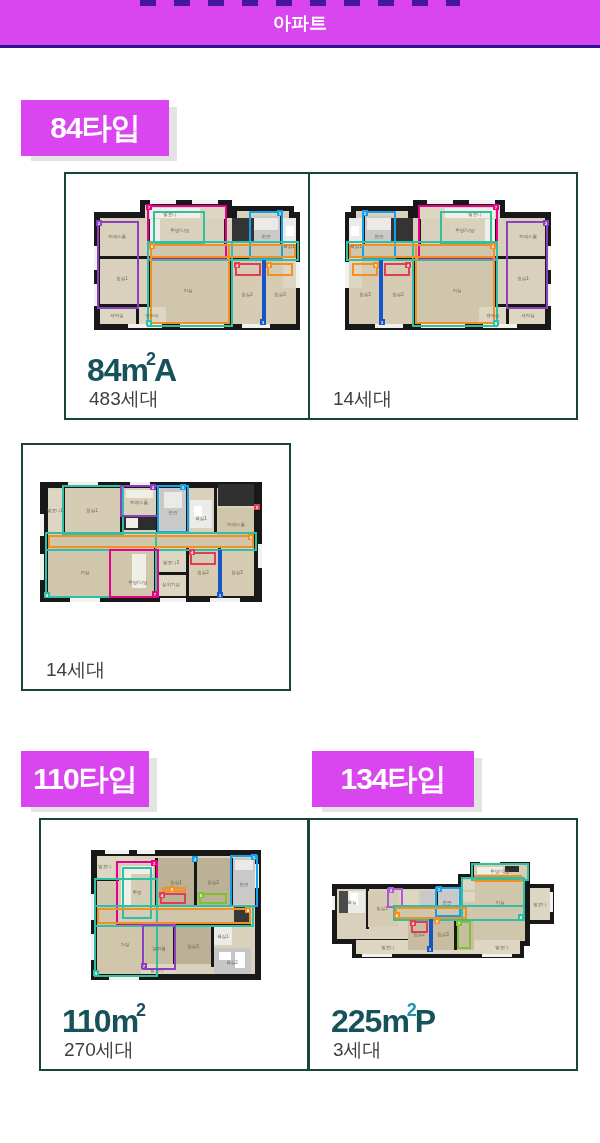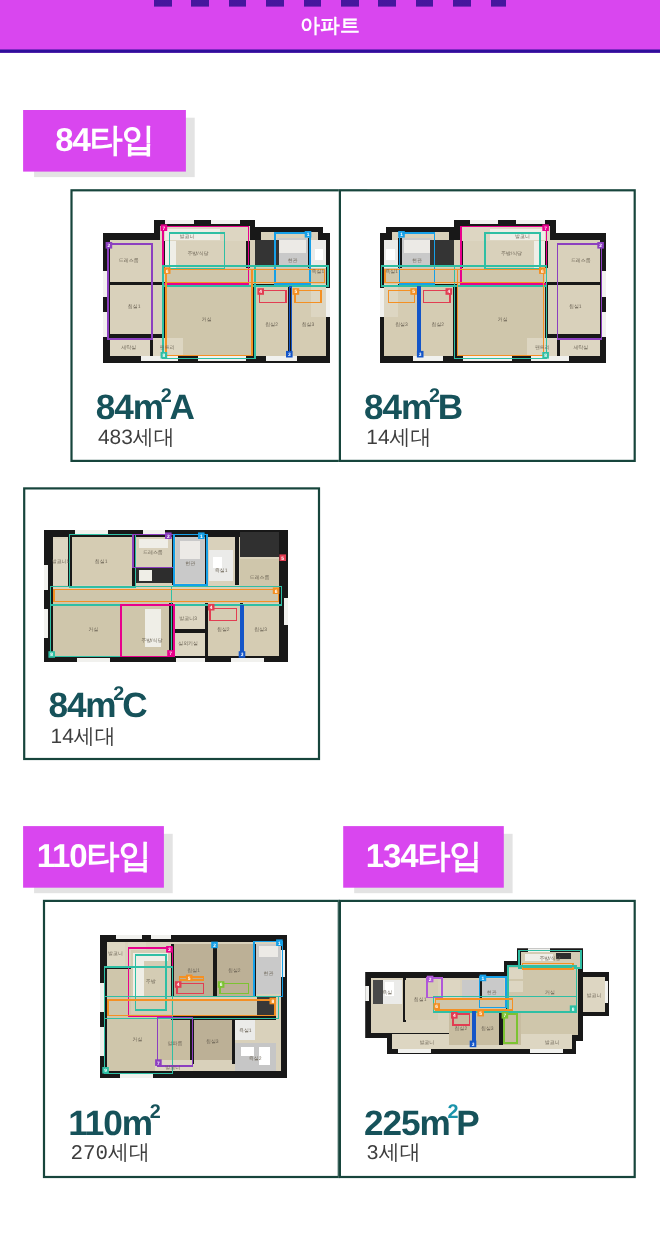--- a/index.html
+++ b/index.html
@@ -24,21 +24,21 @@
   }
   
   .type-label{
     position:absolute;height:56px;background:#d946ef;
     color:#ffffff;font-size:30px;font-weight:bold;
     text-align:center;line-height:56px;letter-spacing:-1px;
     box-shadow:9px 6px 0 -1px #e3e3e3;
   }
   #label-84 {left:21px;top:100px;width:148px;}
   #label-110{left:21px;top:751px;width:128px;}
-  #label-134{left:312px;top:751px;width:146px;}
+  #label-134{left:312px;top:751px;width:162px;}
   
   .card{
     position:absolute;width:266px;background:#ffffff;
     border:2px solid #17453c;
   }
   .card-top{height:244px;}
   .card-bot{height:249px;}
   #card-84A{left:32px; top:172px;margin-left:32px;}
   #card-84B{left:308px;top:172px;}
   #card-84C{left:21px; top:443px;}
@@ -58,21 +58,21 @@
   .card-bot .card-title{top:185px;}
   .card-title sup{
     font-size:18px;line-height:0;position:relative;top:-4px;
     margin-left:-2px;margin-right:-1px;
   }
   #card-134 .card-title sup{color:#1a93ab;}
   .card-units{
     position:absolute;left:23px;color:#3e3e3e;font-size:19px;line-height:1;
   }
   .card-top .card-units{top:215px;}
-  .card-bot .card-units{top:220px;font-family:Liberation Mono, monospace;}
+  .card-bot .card-units{top:220px;}
 </style>
 </head>
 <body>
 
 <div class="banner">
   <div class="banner-fragments"></div>
   <div class="banner-title">아파트</div>
 </div>
 
 <div class="type-label" id="label-84">84타입</div>
@@ -232,21 +232,20 @@
       <text x="162" y="47.8" font-size="4.4" fill="#ffffff" font-weight="bold" text-anchor="middle" font-family="Liberation Sans, DejaVu Sans, sans-serif">6</text>
       <rect x="162" y="120" width="6" height="6" fill="#2fbfa4"></rect>
       <text x="165" y="124.8" font-size="4.4" fill="#ffffff" font-weight="bold" text-anchor="middle" font-family="Liberation Sans, DejaVu Sans, sans-serif">8</text>
       <rect x="74" y="62" width="6" height="6" fill="#e23d52"></rect>
       <text x="77" y="66.8" font-size="4.4" fill="#ffffff" font-weight="bold" text-anchor="middle" font-family="Liberation Sans, DejaVu Sans, sans-serif">4</text>
       <rect x="42" y="62" width="6" height="6" fill="#f49023"></rect>
       <text x="45" y="66.8" font-size="4.4" fill="#ffffff" font-weight="bold" text-anchor="middle" font-family="Liberation Sans, DejaVu Sans, sans-serif">5</text>
       <rect x="48" y="119" width="6" height="6" fill="#1455c8"></rect>
       <text x="51" y="123.8" font-size="4.4" fill="#ffffff" font-weight="bold" text-anchor="middle" font-family="Liberation Sans, DejaVu Sans, sans-serif">3</text>
     </svg>
-  <div class="card-title"><span>84m</span><sup>2</sup><span>B</span></div>
   <div class="card-units">14세대</div>
 </div>
 
 <div class="card card-top" id="card-84C">
   <svg class="plan" viewBox="0 0 225 133" preserveAspectRatio="none">
       <rect x="0" y="8" width="150" height="120" fill="#181818" shape-rendering="crispEdges"></rect>
       <rect x="146" y="8" width="76" height="120" fill="#181818" shape-rendering="crispEdges"></rect>
       <rect x="8" y="14" width="206" height="108" fill="#d9d1bb" shape-rendering="crispEdges"></rect>
       <rect x="28" y="8" width="30" height="4" fill="#f1f1ee" shape-rendering="crispEdges"></rect>
       <rect x="90" y="8" width="20" height="4" fill="#f1f1ee" shape-rendering="crispEdges"></rect>
@@ -314,21 +313,20 @@
       <text x="7" y="122.8" font-size="4.4" fill="#ffffff" font-weight="bold" text-anchor="middle" font-family="Liberation Sans, DejaVu Sans, sans-serif">8</text>
       <rect x="112" y="117" width="6" height="6" fill="#e8008c"></rect>
       <text x="115" y="121.8" font-size="4.4" fill="#ffffff" font-weight="bold" text-anchor="middle" font-family="Liberation Sans, DejaVu Sans, sans-serif">7</text>
       <rect x="149" y="75" width="6" height="6" fill="#e23d52"></rect>
       <text x="152" y="79.8" font-size="4.4" fill="#ffffff" font-weight="bold" text-anchor="middle" font-family="Liberation Sans, DejaVu Sans, sans-serif">4</text>
       <rect x="177" y="118" width="6" height="6" fill="#1455c8"></rect>
       <text x="180" y="122.8" font-size="4.4" fill="#ffffff" font-weight="bold" text-anchor="middle" font-family="Liberation Sans, DejaVu Sans, sans-serif">3</text>
       <rect x="214" y="30" width="6" height="6" fill="#e23d52"></rect>
       <text x="217" y="34.8" font-size="4.4" fill="#ffffff" font-weight="bold" text-anchor="middle" font-family="Liberation Sans, DejaVu Sans, sans-serif">5</text>
     </svg>
-  <div class="card-title"><span>84m</span><sup>2</sup><span>C</span></div>
   <div class="card-units">14세대</div>
 </div>
 
 <div class="type-label" id="label-110">110타입</div>
 <div class="type-label" id="label-134">134타입</div>
 
 <div class="card card-bot" id="card-110">
   <svg class="plan" viewBox="0 0 182 142" preserveAspectRatio="none">
       <rect x="6" y="6" width="170" height="130" fill="#181818" shape-rendering="crispEdges"></rect>
       <rect x="12" y="12" width="158" height="118" fill="#d9d1bb" shape-rendering="crispEdges"></rect>

